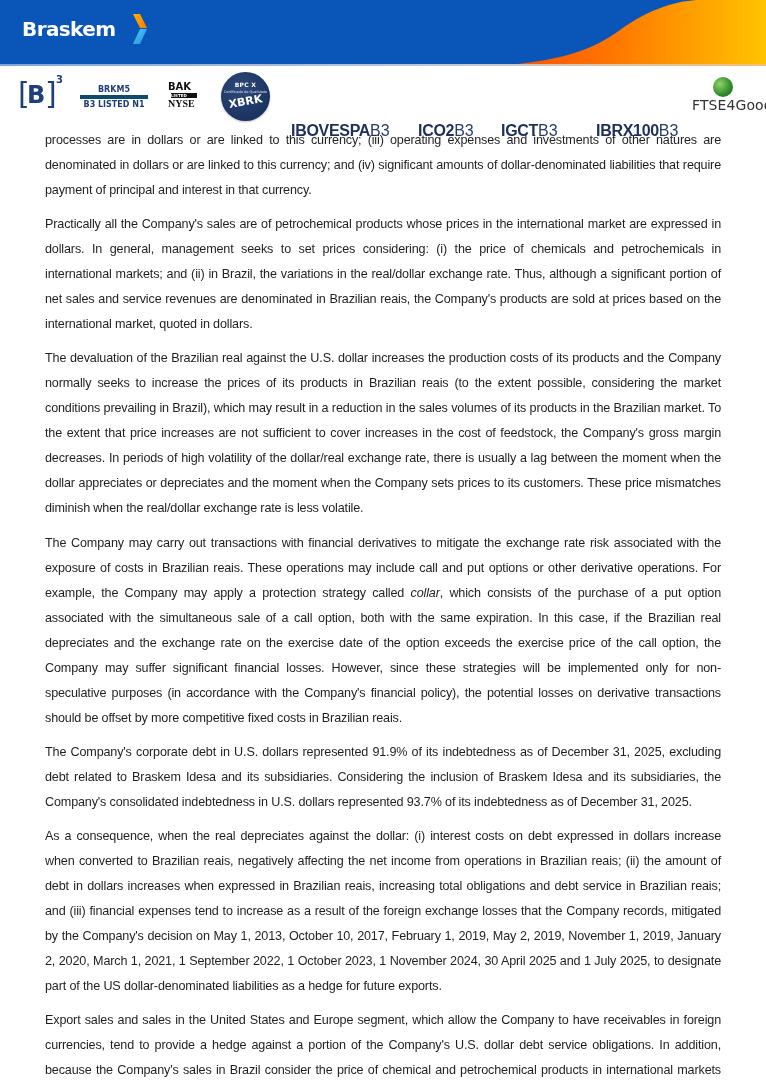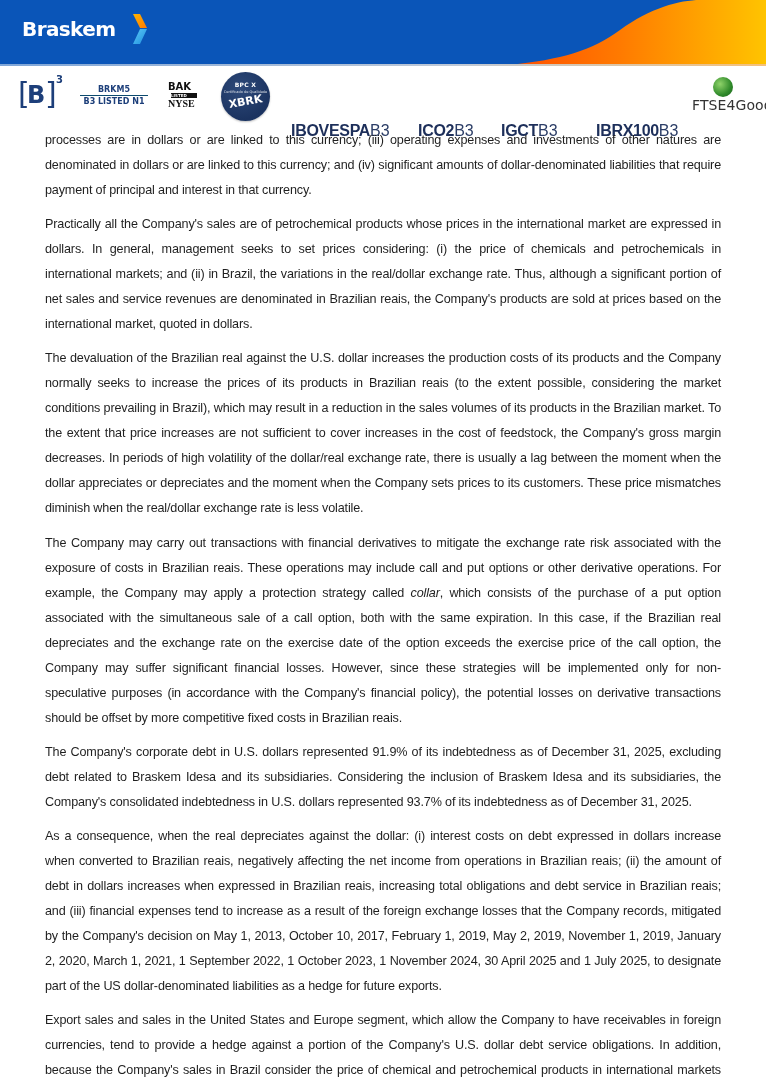--- a/index.html
+++ b/index.html
@@ -34,21 +34,21 @@
   .logo { position: absolute; }
   .b3-logo {
     left: 18px; top: 12px; width: 48px; height: 36px;
     color: #1d3f7a; font-family: "DejaVu Sans", sans-serif; font-weight: bold;
   }
   .b3-logo .br { position: absolute; top: 0; font-size: 30px; line-height: 32px; font-weight: normal; }
   .b3-logo .b { position: absolute; left: 9px; top: 1px; font-size: 24px; line-height: 32px; }
   .b3-logo .sup { position: absolute; left: 38px; top: -4px; font-size: 10px; }
 
   .brkm5 { left: 80px; top: 19px; width: 68px; text-align: center; color: #1d3f7a; }
-  .brkm5 .t1 { font-family: "DejaVu Sans", sans-serif; font-weight: bold; font-size: 8px; padding-bottom: 1px; border-bottom: 1px solid #0c4a6e; }
+  .brkm5 .t1 { font-family: "DejaVu Sans", sans-serif; font-weight: bold; font-size: 8px; padding-bottom: 1px; border-bottom: 4px solid #0c4a6e; }
   .brkm5 .t2 { font-family: "DejaVu Sans", sans-serif; font-size: 8px; font-weight: bold; padding-top: 1px; }
 
   .nyse { left: 168px; top: 16px; width: 32px; text-align: left; color: #111; font-family: "DejaVu Sans", sans-serif; font-weight: bold; }
   .nyse .a { font-size: 10px; line-height: 10px; }
   .nyse .b { background: #111; color: #fff; font-size: 4px; line-height: 5px; margin: 1px 3px; }
   .nyse .c { font-size: 10px; line-height: 10px; font-family: Liberation Serif, serif; }
 
   .xbrk {
     left: 221px; top: 6px; width: 49px; height: 49px; border-radius: 50%;
     background: radial-gradient(circle at 40% 35%, #2e4a7a, #1b3360 70%);

